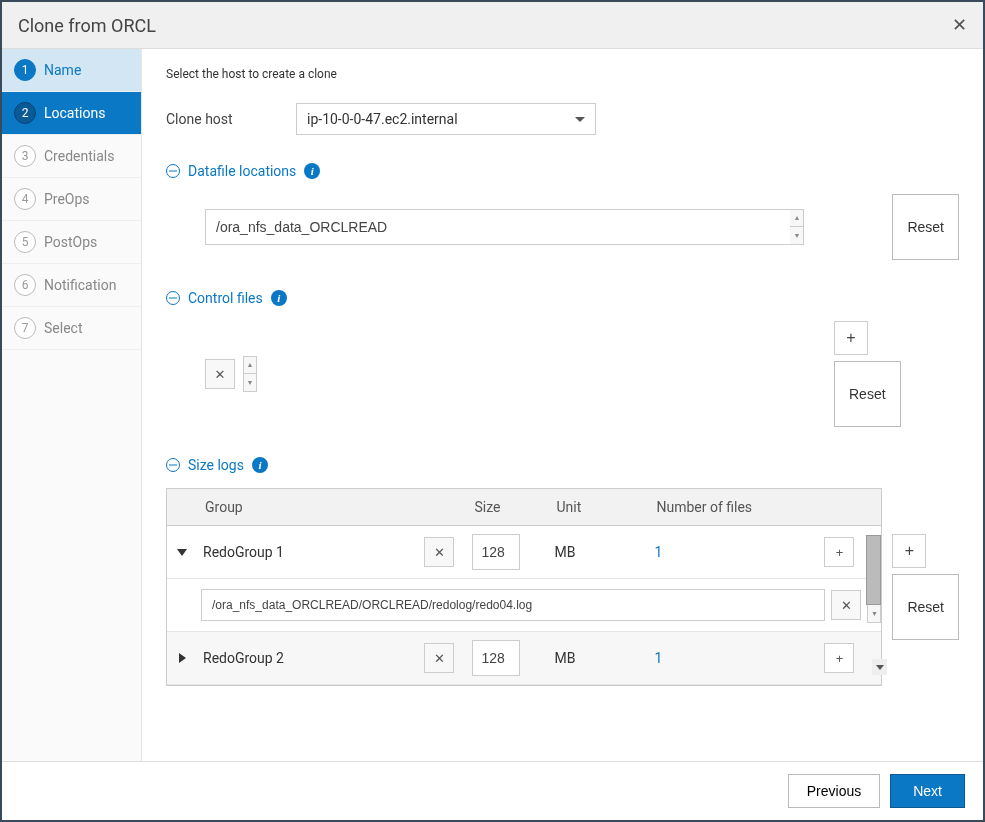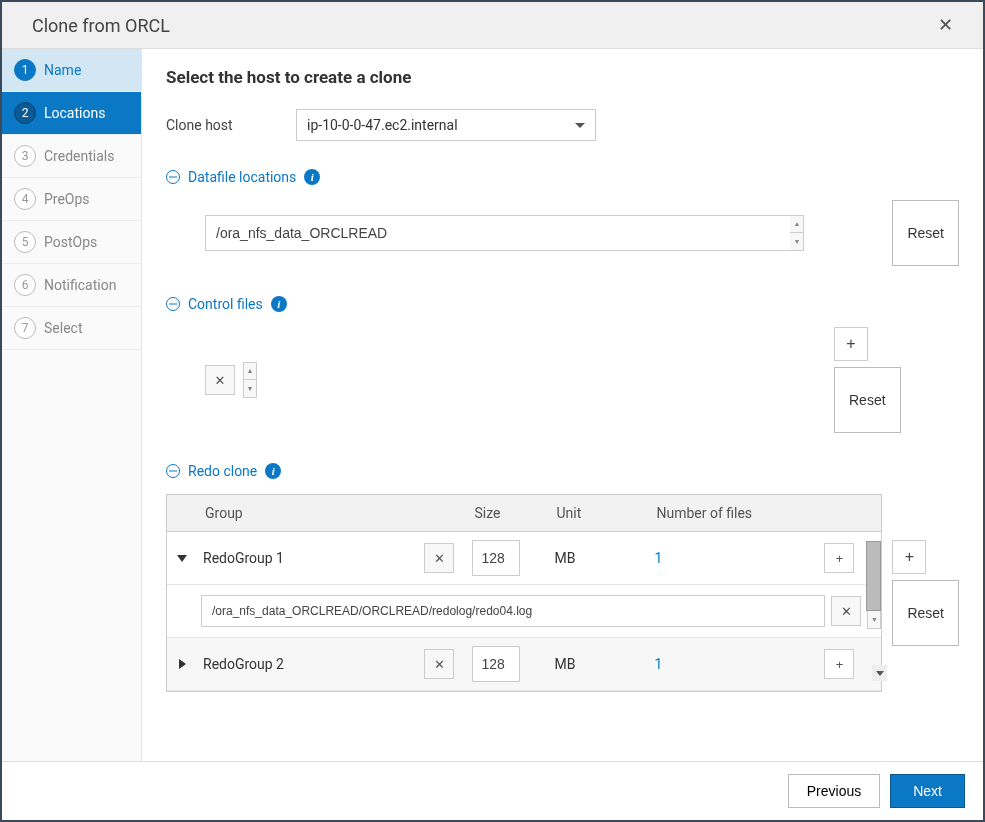--- a/index.html
+++ b/index.html
@@ -13,21 +13,21 @@
       overflow: hidden;
       border: 2px solid #3a4a5a;
     }
     .dialog {
       display: flex;
       flex-direction: column;
       height: 100%;
     }
     .dialog-header {
       background: #f0f0f0;
-      padding: 12px 30px;
+      padding: 12px 16px;
       border-bottom: 1px solid #ddd;
       display: flex;
       justify-content: space-between;
       align-items: center;
     }
     .dialog-title {
       font-size: 18px;
       color: #444;
       font-weight: 400;
     }
@@ -88,22 +88,22 @@
       background: #0a5a96;
       color: #fff;
       border-color: #074577;
     }
     .main {
       flex: 1;
       padding: 18px 24px;
       overflow-y: auto;
     }
     .page-heading {
-      font-size: 17px;
-      font-weight: 700;
+      font-size: 12px;
+      font-weight: 400;
       color: #333;
       margin-bottom: 22px;
     }
     .field-row {
       display: flex;
       align-items: center;
       margin-bottom: 28px;
     }
     .field-label {
       width: 130px;
@@ -437,21 +437,21 @@
         </div>
         <div class="side-btns">
           <button class="btn-plus">+</button>
           <button class="btn-reset">Reset</button>
         </div>
       </div>
 
       
       <div class="section-header">
         <span class="collapse-icon"></span>
-        <span>Redo clone</span>
+        <span>Size logs</span>
         <span class="info-icon">i</span>
       </div>
 
       <div class="redo-wrap">
         <div class="redo-table">
           <div class="rt-head">
             <div></div>
             <div>Group</div>
             <div></div>
             <div>Size</div>

